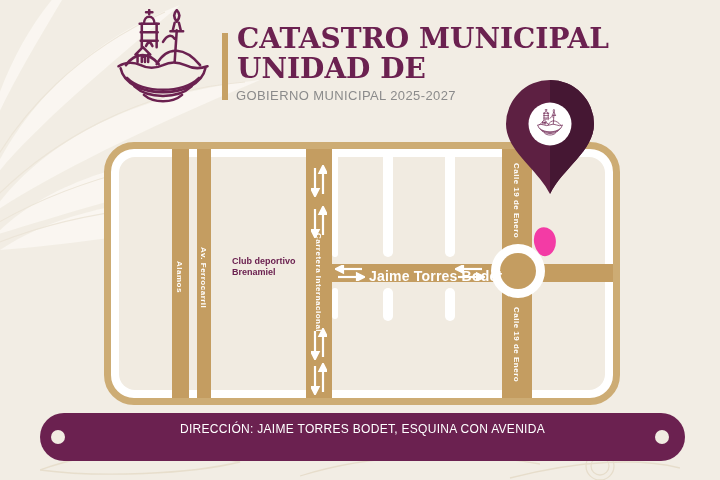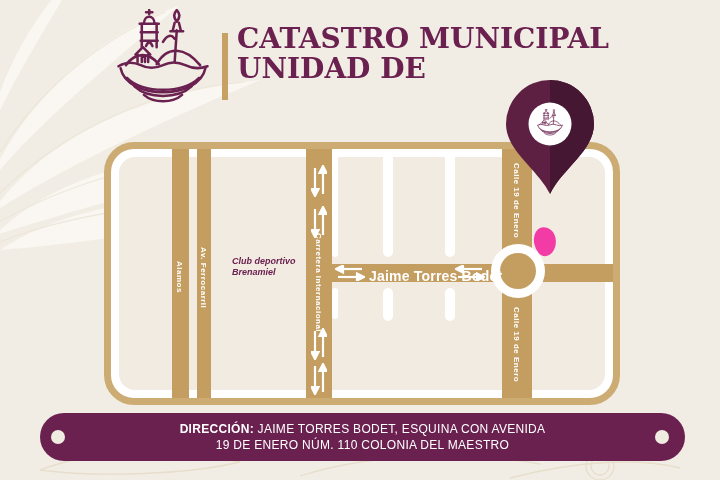--- a/index.html
+++ b/index.html
@@ -31,21 +31,21 @@
   .street-v{top:0;height:249px;}
   .minor{position:absolute;background:#ffffff;}
   .vlabel{
     position:absolute;writing-mode:vertical-rl;
     color:#fff;font-weight:bold;font-size:8px;letter-spacing:.5px;white-space:nowrap;
   }
   .hlabel{
     position:absolute;color:#fff;font-weight:bold;font-size:14px;letter-spacing:.2px;white-space:nowrap;
   }
   .place{
-    position:absolute;color:#6b2150;font-weight:bold;font-size:9px;line-height:10.5px;font-style:italic;
+    position:absolute;color:#6b2150;font-weight:bold;font-size:9px;line-height:10.5px;
   }
   .roundabout-ring{position:absolute;left:380px;top:95px;width:54px;height:54px;border-radius:50%;background:#ffffff;}
   .roundabout-core{position:absolute;left:389px;top:104px;width:36px;height:36px;border-radius:50%;background:#c49d61;}
   .pink-blob{
     position:absolute;left:423px;top:78px;width:22px;height:29px;background:#f33ba5;
     border-radius:48% 52% 58% 42% / 52% 44% 56% 48%;transform:rotate(-12deg);
   }
   .arrow-svg{position:absolute;}
   
   .pin-svg{position:absolute;left:498px;top:76px;width:104px;height:122px;}
@@ -53,21 +53,21 @@
   .footer-bar{
     position:absolute;left:40px;top:413px;width:645px;height:48px;background:#6b2150;border-radius:24px;
   }
   .footer-dot{position:absolute;top:17px;width:14px;height:14px;border-radius:50%;background:#f1ece2;}
   .footer-dot.left{left:11px;}
   .footer-dot.right{right:16px;}
   .footer-text{
     position:absolute;left:0;top:8px;width:645px;text-align:center;
     color:#ffffff;font-size:12px;line-height:16px;letter-spacing:.3px;
   }
-  .footer-text b{font-weight:bold;}
+  .footer-text b{font-weight:normal;}
   
   .deco{position:absolute;pointer-events:none;}
 </style>
 </head>
 <body>
 
 <div class="page">
 
   <svg width="0" height="0" style="position:absolute">
     <defs>
@@ -146,20 +146,21 @@
   </svg>
 
   <svg class="logo-svg" viewBox="0 0 100 100">
     <use href="#emblem"></use>
   </svg>
   <div class="gold-divider"></div>
   <div class="title">
     <div>CATASTRO MUNICIPAL</div>
     <div>UNIDAD DE</div>
   </div>
+  <div class="subtitle">GOBIERNO MUNICIPAL 2025-2027</div>
 
   <div class="map-outer">
     <div class="map-content">
       <div class="map-bg"></div>
 
       <div class="minor" style="left:221px;top:0;width:6px;height:108px;border-radius:0 0 3px 3px;"></div>
       <div class="minor" style="left:221px;top:139px;width:6px;height:31px;border-radius:3px;"></div>
       <div class="minor" style="left:272px;top:0;width:10px;height:108px;border-radius:0 0 5px 5px;"></div>
       <div class="minor" style="left:272px;top:139px;width:10px;height:33px;border-radius:5px;"></div>
       <div class="minor" style="left:334px;top:0;width:10px;height:108px;border-radius:0 0 5px 5px;"></div>
@@ -220,17 +221,16 @@
     <path d="M52,118 C40,93 8,75 8,48 A44,44 0 1 1 96,48 C96,75 64,93 52,118 Z" fill="#451733" clip-path="url(#pinRight)"></path>
     <circle cx="52" cy="48" r="21.5" fill="#ffffff"></circle>
     <use href="#emblem" x="37" y="33" width="30" height="30"></use>
   </svg>
 
   <div class="footer-bar">
     <div class="footer-dot left"></div>
     <div class="footer-dot right"></div>
     <div class="footer-text">
       <div><b>DIRECCIÓN:</b><span> JAIME TORRES BODET, ESQUINA CON AVENIDA</span></div>
-      <div>19 DE ENERO NÚM. 110 COLONIA DEL MAESTRO</div>
     </div>
   </div>
 
 </div>
 
 </body></html>

